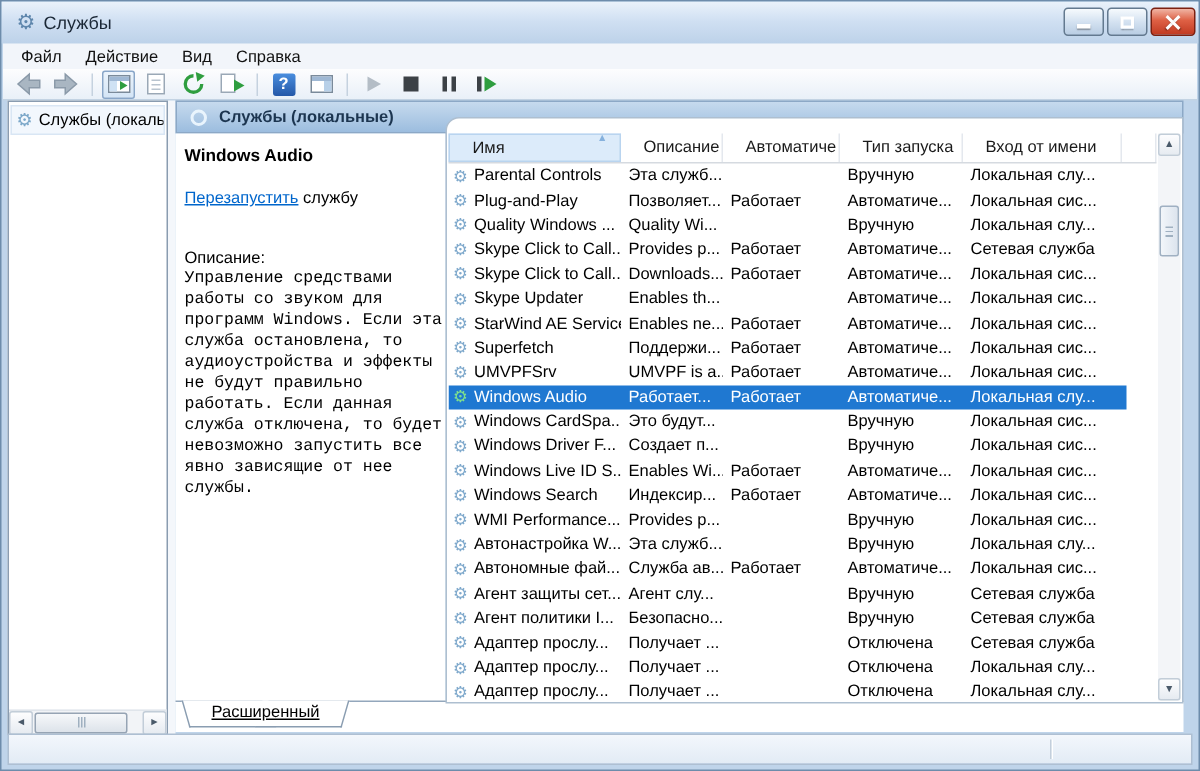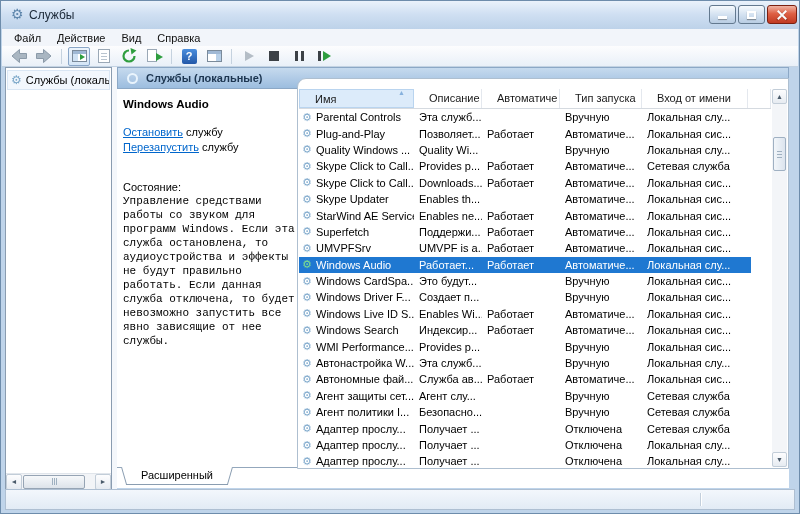--- a/index.html
+++ b/index.html
@@ -113,21 +113,21 @@
   .lv-vscroll { position:absolute; top:10px; right:1px; width:15px; bottom:1px; background:#f3f5f8; }
   .lv-vscroll .sb-btn { width:15px; height:15px; }
   .sb-down { position:absolute; bottom:0; }
   .v-thumb { position:absolute; top:48px; left:1px; right:1px; height:34px;
              background:linear-gradient(90deg,#f2f6fa,#dce4ee); border:1px solid #9fb0c2; border-radius:2px; }
   .v-thumb::after { content:""; position:absolute; left:3px; right:3px; top:13px; height:7px;
              background:repeating-linear-gradient(#9fb0c0 0 1px,transparent 1px 3px); }
 
   
   .tabs-bar { position:absolute; left:116px; bottom:25px; width:672px; height:21px; background:#fff;
-              border-top:1px solid #93a7bc; display:flex; padding-left:8px; }
+              border-top:1px solid #93a7bc; display:flex; padding-left:8px;text-decoration:underline; }
   .tab { position:relative; height:18px; padding:2px 16px 0; font-size:11px; color:#000; margin-right:6px; }
   .tab::before,.tab::after { content:""; position:absolute; top:0; bottom:0; width:55%; background:#fff; z-index:0; }
   .tab::before { left:-4px; border-left:1px solid #8a9db1; border-bottom:1px solid #8a9db1;
                  transform:skewX(16deg); transform-origin:0 0; }
   .tab::after { right:-4px; border-right:1px solid #8a9db1; border-bottom:1px solid #8a9db1;
                 transform:skewX(-16deg); transform-origin:100% 0; }
   .tab span { position:relative; z-index:1; }
   .tab.active { top:-1px; }
 
   
@@ -253,24 +253,23 @@
   <div class="splitter"></div>
 
   <div class="band">
     <span class="band-icon"></span>
     <span>Службы (локальные)</span>
   </div>
 
   <div class="info-panel">
     <div class="svc-title">Windows Audio</div>
     <div class="links">
-      <div><span class="lnk">Остановить</span><span> службу</span></div>
       <div><span class="lnk">Перезапустить</span><span> службу</span></div>
     </div>
-    <div class="desc-label">Состояние:</div>
+    <div class="desc-label">Описание:</div>
     <div class="desc-text">Управление средствами работы со звуком для программ Windows. Если эта служба остановлена, то аудиоустройства и эффекты не будут правильно работать.  Если данная служба отключена, то будет невозможно запустить все явно зависящие от нее службы.</div>
   </div>
 
   <div class="list-box">
     <div class="lv-head">
         <div class="hcell w0 sorted">Имя<span class="sort-arrow">▲</span></div>
         <div class="hcell w1">Описание</div>
         <div class="hcell w2">Автоматиче</div>
         <div class="hcell w3">Тип запуска</div>
         <div class="hcell w4">Вход от имени</div>

